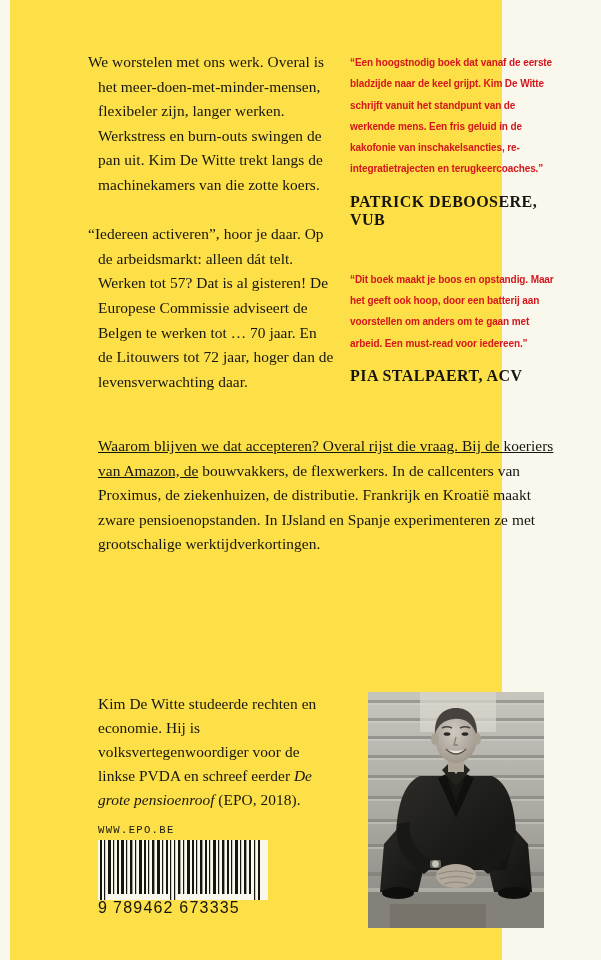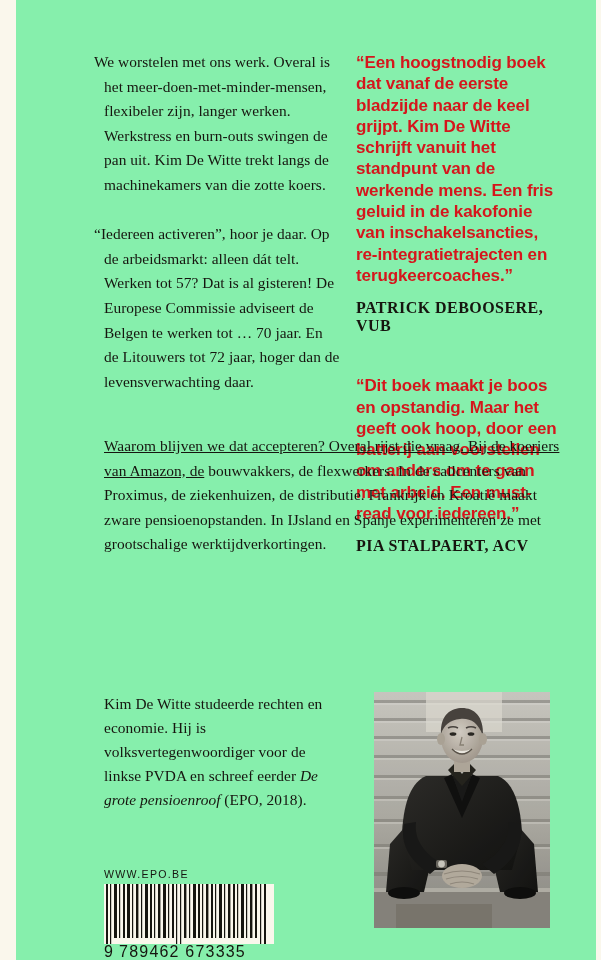--- a/index.html
+++ b/index.html
@@ -12,24 +12,24 @@
   }
 
   body {
     font-family: "Liberation Serif", "DejaVu Serif", serif;
     color: #16150f;
     position: relative;
   }
 
   .page {
     position: absolute;
-    left: 16px; top: 0;
-    width: 580px;
+    left: 10px; top: 0;
+    width: 492px;
     height: 960px;
-    background: #86efac;
+    background: #fde047;
   }
 
   
   .body-col {
     position: absolute;
     left: 52px;
     top: 50px;
     width: 272px;
   }
 
@@ -64,21 +64,21 @@
   .quotes {
     position: absolute;
     left: 340px;
     top: 52px;
     width: 206px;
   }
 
   .quote-text {
     font-family: "Liberation Sans", "DejaVu Sans", sans-serif;
     font-weight: bold;
-    font-size: 17px;
+    font-size: 10px;
     line-height: 21.3px;
     color: #d5161c;
     letter-spacing: -0.1px;
   }
 
   .quote-attrib {
     font-family: "Liberation Serif", "DejaVu Serif", serif;
     font-weight: bold;
     font-size: 16px;
     letter-spacing: 0.45px;
@@ -131,26 +131,25 @@
 
   
   .barcode-block {
     position: absolute;
     left: 88px;
     top: 824px;
     width: 172px;
   }
 
   .url {
-    font-family: Liberation Sans, sans-serif;
+    font-family: Liberation Mono, monospace;
     font-size: 10.6px;
     letter-spacing: 1.3px;
     color: #16150f;
     margin-bottom: 4px;
-    margin-top: 44px;
   }
 
   .barcode {
     width: 170px;
     height: 60px;
     display: block;
   }
 
   .isbn-row {
     font-family: "Liberation Sans", "DejaVu Sans", sans-serif;

